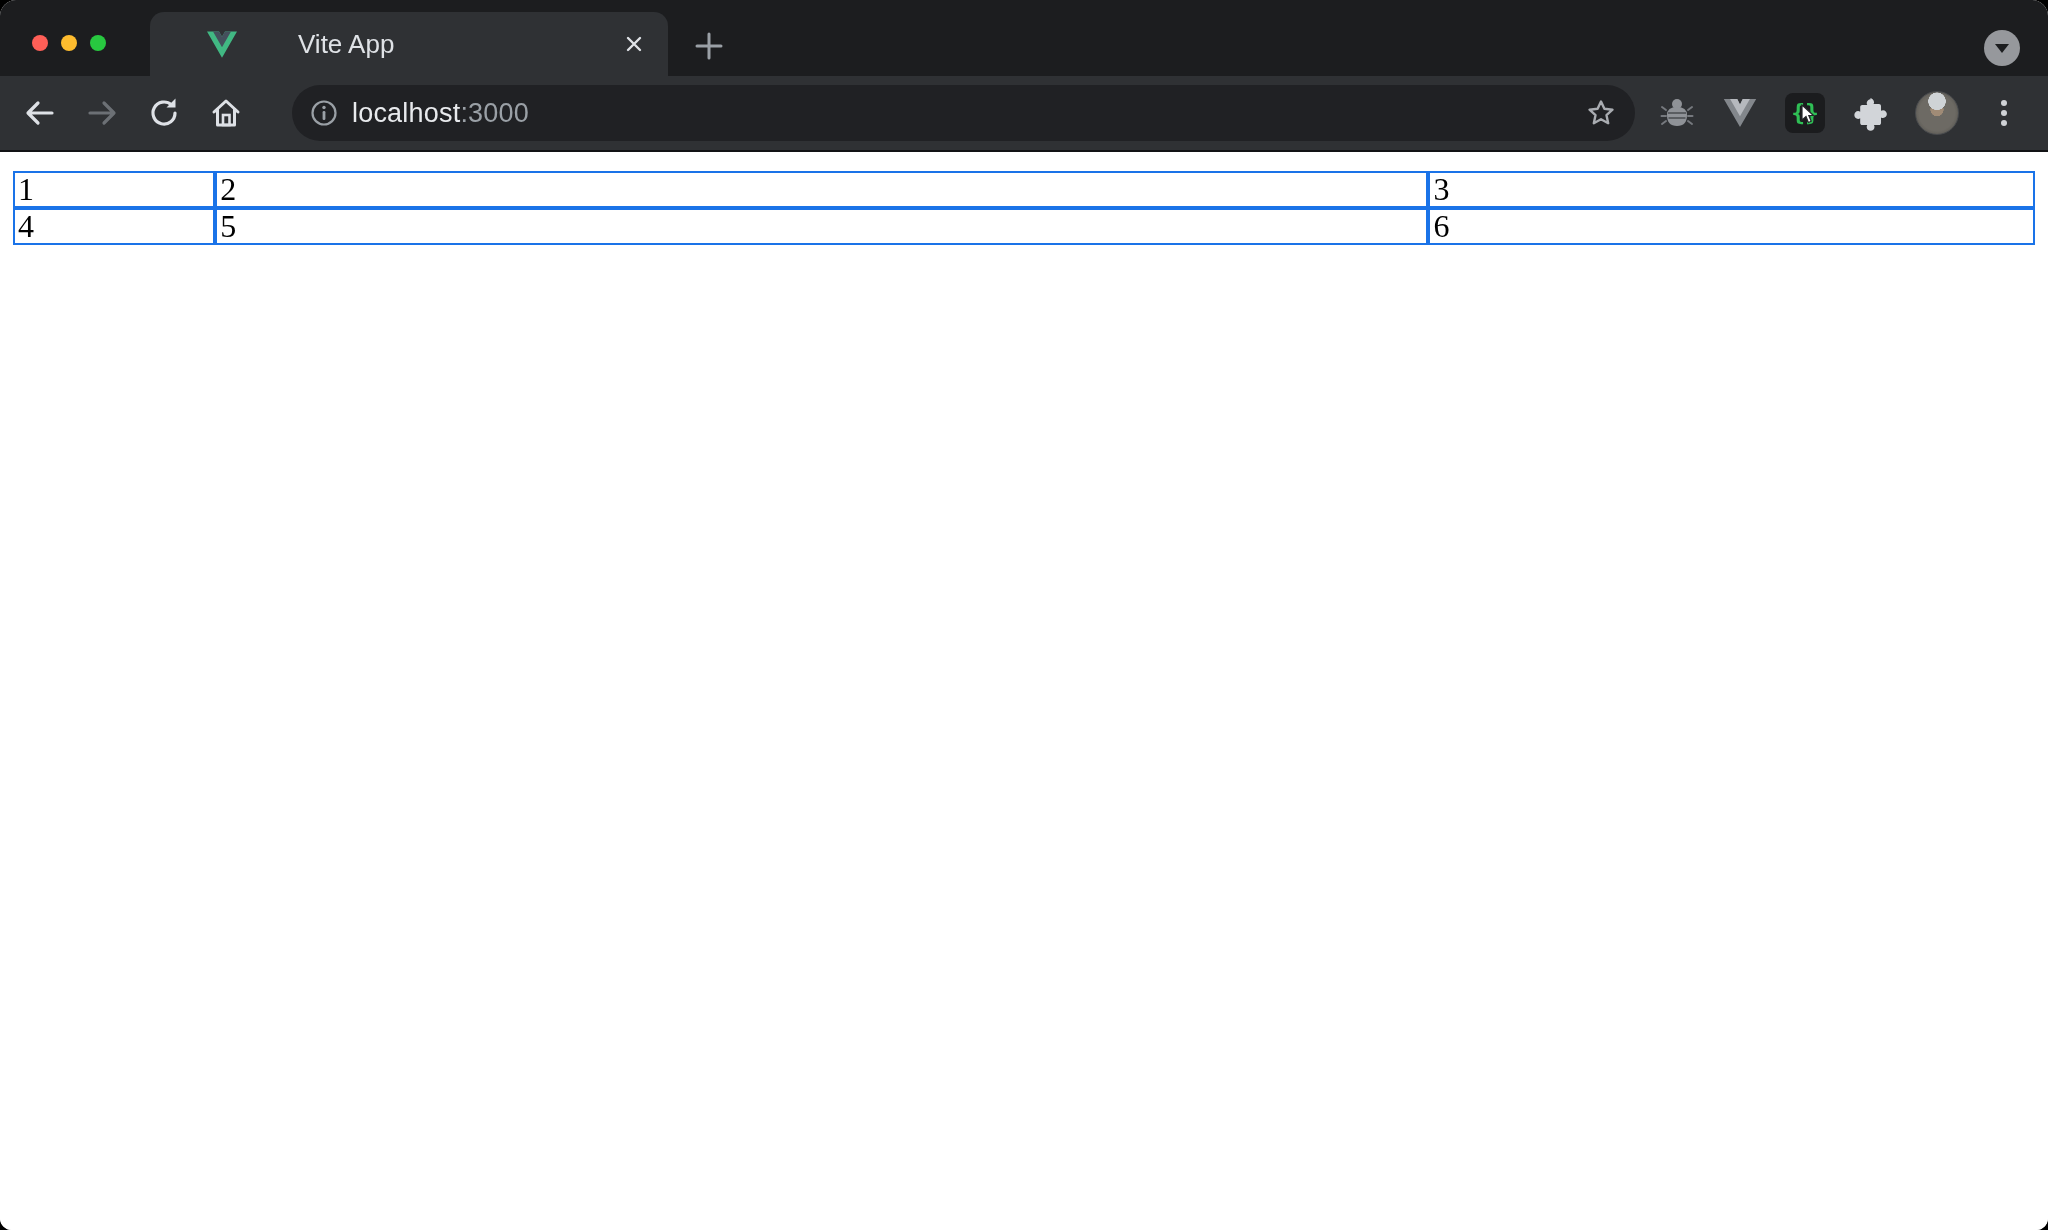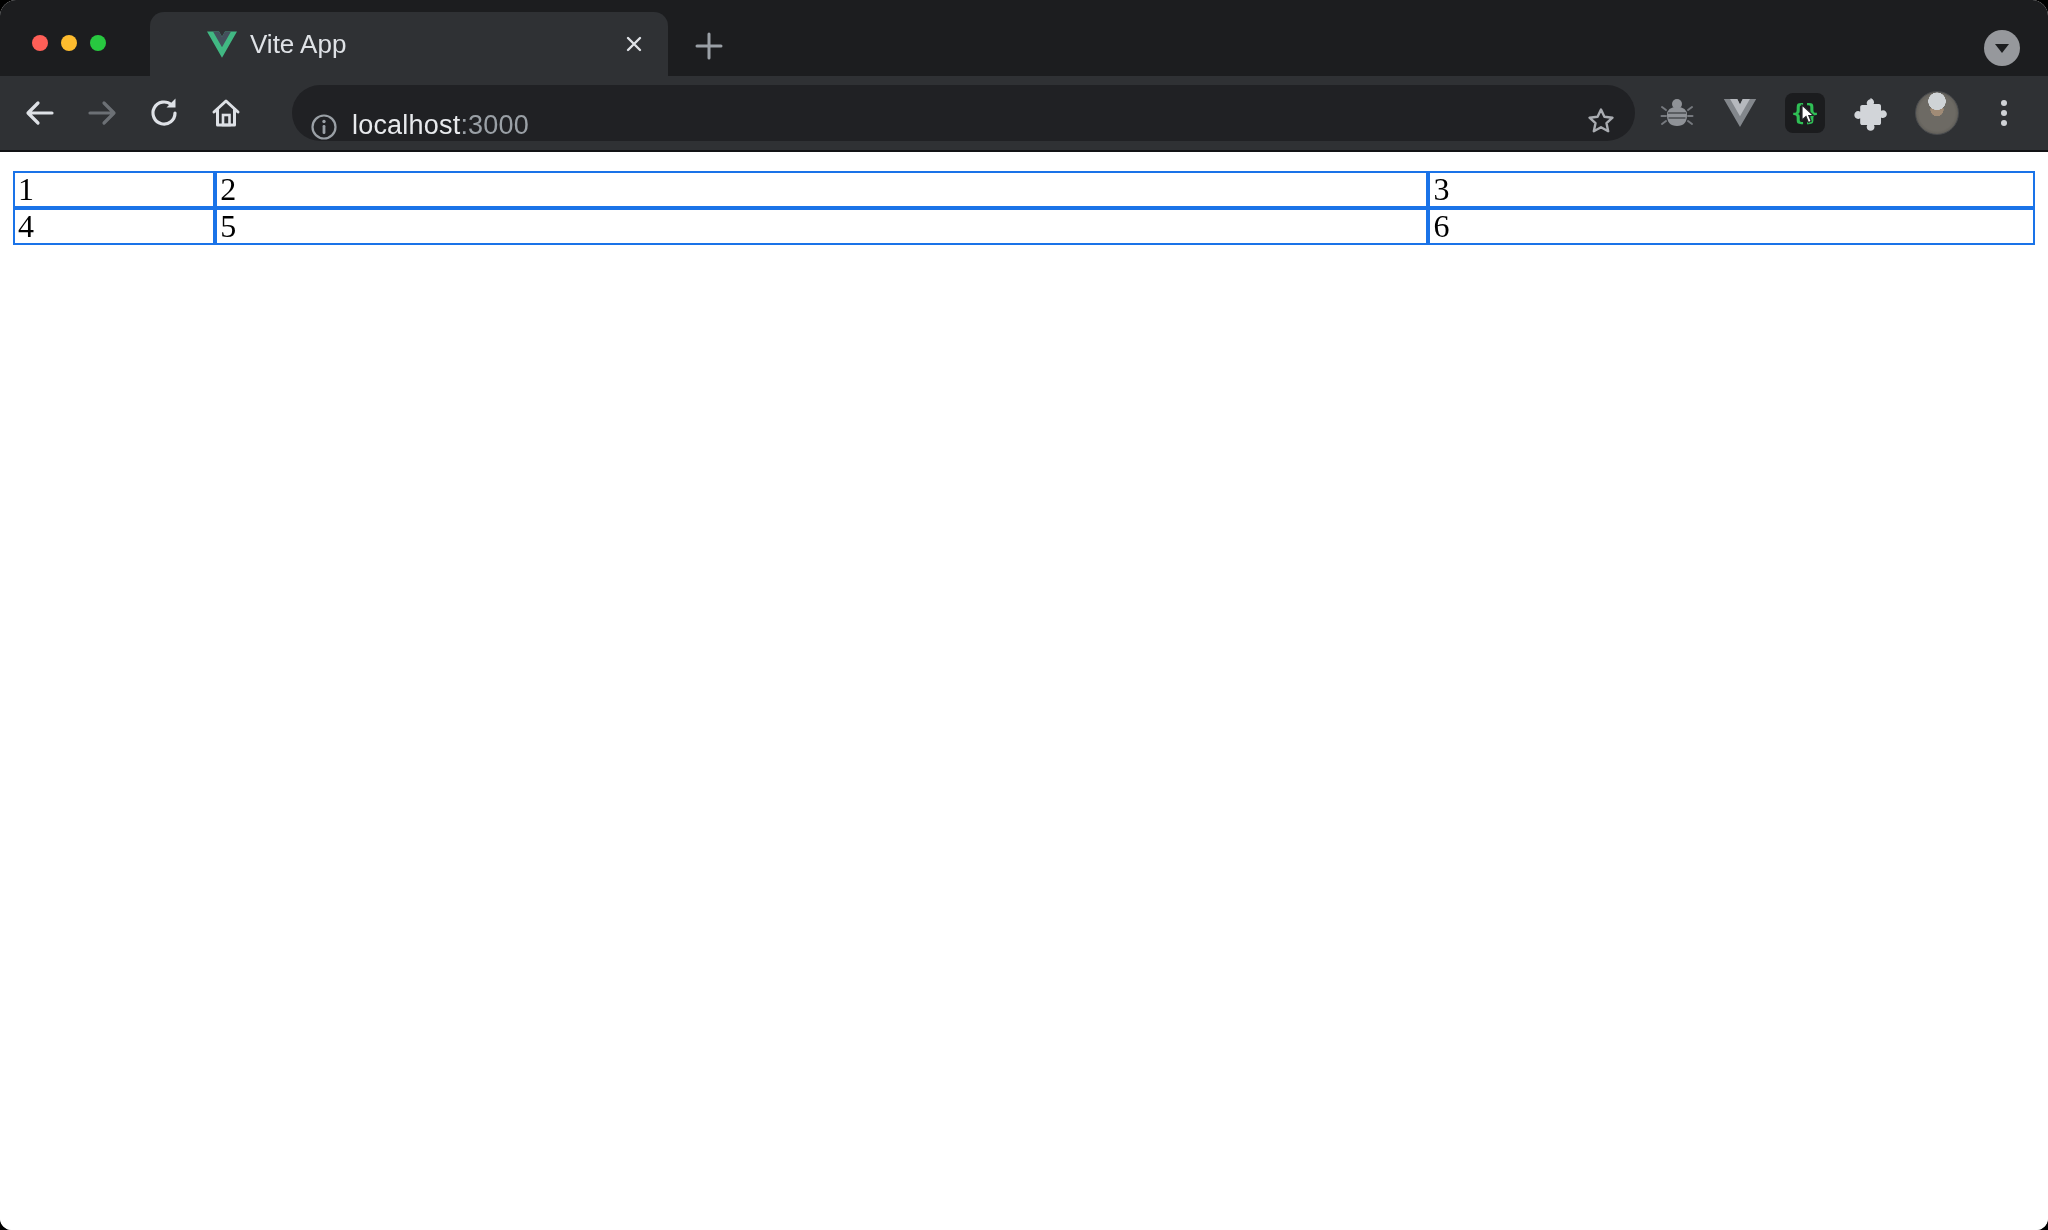--- a/index.html
+++ b/index.html
@@ -17,41 +17,41 @@
   .tabstrip { position: relative; height: 76px; background: #1c1d1f; flex: 0 0 auto; }
   .traffic { position: absolute; left: 32px; top: 35px; display: flex; gap: 13px; }
   .traffic span { width: 16px; height: 16px; border-radius: 50%; display: block; }
   .tl-red { background: #ff5f57; }
   .tl-yellow { background: #febc2e; }
   .tl-green { background: #28c840; }
 
   .tab {
     position: absolute; left: 150px; top: 12px; width: 518px; height: 64px;
     background: #2f3134; border-radius: 14px 14px 0 0;
-    display: flex; align-items: center; padding-left: 57px;
+    display: flex; align-items: center; padding-left: 57px; gap: 48px;
   }
   .tab-title { margin-left: 13px; font-size: 26px; color: #dfe2e6; white-space: nowrap; }
   .tab-close { position: absolute; right: 22px; top: 20px; width: 24px; height: 24px; display: flex; align-items: center; justify-content: center; border-radius: 6px; }
 
   .new-tab { position: absolute; left: 691px; top: 28px; width: 36px; height: 36px; display: flex; align-items: center; justify-content: center; }
   .tab-search { position: absolute; right: 28px; top: 30px; width: 36px; height: 36px; border-radius: 50%; background: #96989c; display: flex; align-items: center; justify-content: center; }
 
   
   .toolbar {
     height: 76px; background: #2f3134; flex: 0 0 auto;
     display: flex; align-items: center;
     padding: 0 26px 0 16px;
     border-bottom: 2px solid #121315;
   }
   .nav-btn { width: 48px; height: 48px; margin-right: 14px; display: flex; align-items: center; justify-content: center; border-radius: 50%; flex: 0 0 auto; }
 
   .urlbar {
     flex: 1 1 auto; height: 56px; border-radius: 28px; background: #202124;
     margin-left: 28px; margin-right: 24px;
-    display: flex; align-items: flex-end;
+    display: flex; align-items: center;
     padding: 0 14px 0 18px; min-width: 0;
   }
   .url-text { margin-left: 14px; font-size: 27px; letter-spacing: 0.2px; white-space: nowrap; }
   .url-host { color: #e8eaed; }
   .url-port { color: #9aa0a6; }
   .star-btn { margin-left: auto; width: 40px; height: 40px; display: flex; align-items: center; justify-content: center; }
 
   .ext-icons { display: flex; align-items: center; gap: 27px; flex: 0 0 auto; }
   .ext-btn { display: flex; align-items: center; justify-content: center; }
 

